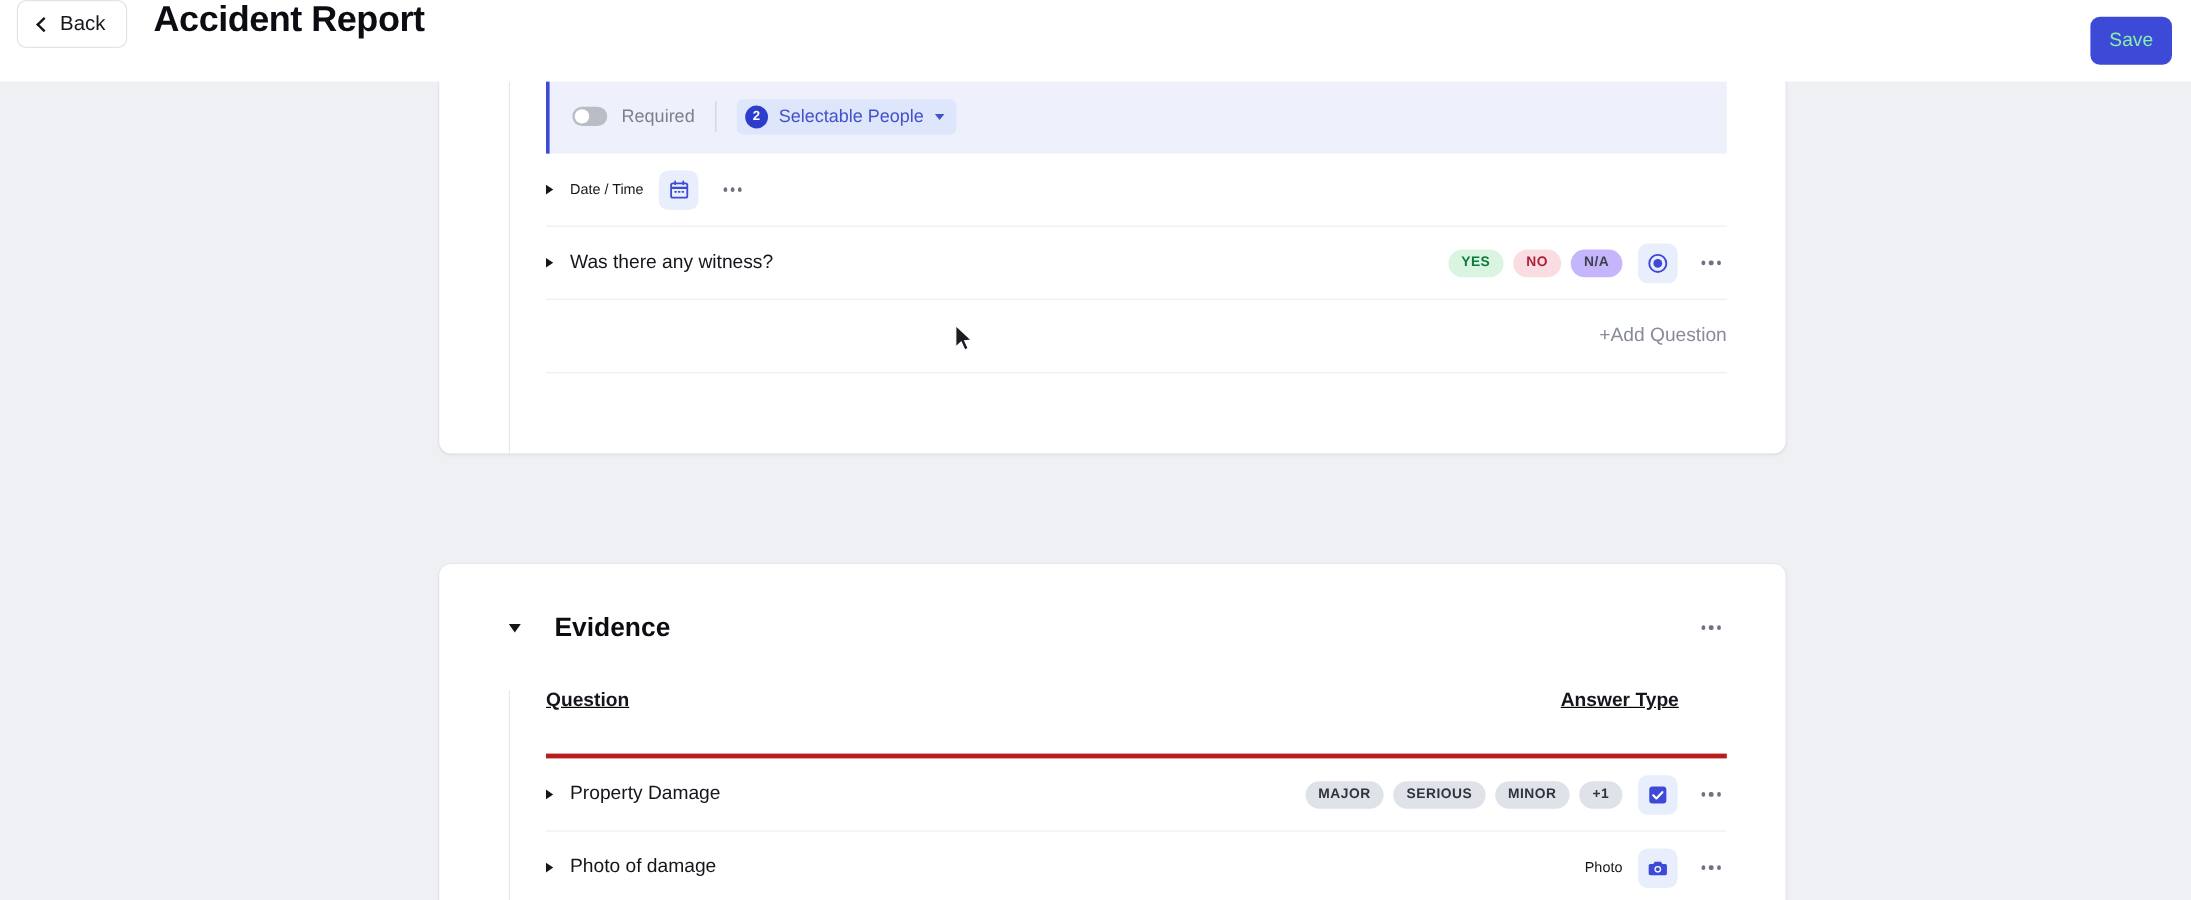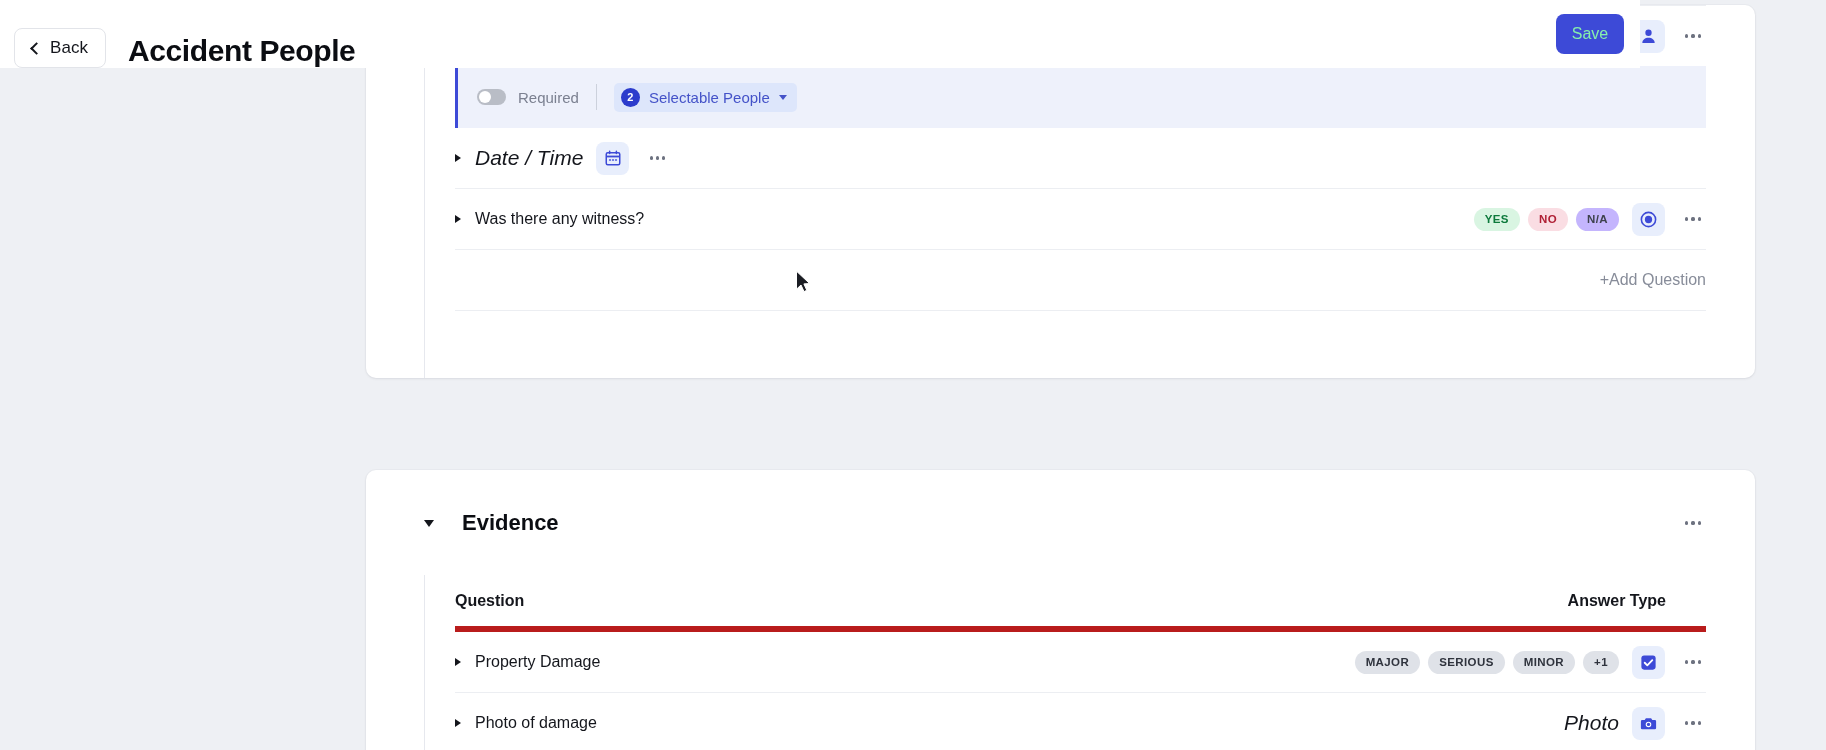--- a/index.html
+++ b/index.html
@@ -6,23 +6,23 @@
   html, body {
     width: 1826px; height: 750px;
     background: #eef0f4;
     font-family: "Liberation Sans", sans-serif;
     overflow: hidden;
   }
 
   
   .topbar {
     position: absolute; top: 0; left: 0;
-    width: 1640px; height: 68px;
+    width: 1826px; height: 68px;
     background: #ffffff;
-    display: flex; align-items: flex-end;
+    display: flex; align-items: flex-start;
     z-index: 20;
   }
   .back-btn {
     margin-left: 14px;
     height: 40px; min-width: 92px;
     border: 1px solid #e2e4e9;
     border-radius: 8px;
     background: #fff;
     display: flex; align-items: center; justify-content: center;
     gap: 9px;
@@ -57,21 +57,21 @@
   
   .canvas {
     position: absolute;
     top: 68px; left: 0;
     width: 1826px; height: 682px;
     background: #eef0f4;
   }
 
   .card {
     position: absolute;
-    left: 366px; width: 1389px;
+    left: 366px; width: 1122px;
     background: #ffffff;
     border-radius: 10px;
     box-shadow: 0 1px 3px rgba(17,20,32,.07), 0 0 0 1px rgba(17,20,32,.02);
   }
   #card-details { top: -63px; height: 373px; }
   #card-evidence { top: 402px; height: 330px; }
 
   
   .rail {
     position: absolute;
@@ -102,21 +102,21 @@
   }
   .caret.down {
     border-top: 6px solid #14161c;
     border-left: 4.5px solid transparent;
     border-right: 4.5px solid transparent;
   }
   .qlabel { font-size: 16px; color: #14161c; flex: 1; }
   .qlabel.muted { color: #878c99; text-align: right; }
 
   .qright { display: flex; align-items: center; gap: 9px; }
-  .ans-text { font-size: 21px; color: #14161c; margin-right: 4px; font-style: italic; }
+  .ans-text { font-size: 12px; color: #14161c; margin-right: 4px; }
 
   .ans-icon {
     width: 33px; height: 33px;
     border-radius: 8px;
     background: #e8eefc;
     display: flex; align-items: center; justify-content: center;
     cursor: pointer;
     flex: none;
   }
   .kebab {
@@ -189,38 +189,39 @@
   }
   .section-title {
     font-size: 22px; font-weight: bold; color: #0b0d12;
     margin-left: 14px; flex: 1;
   }
   .caret.down.lg { border-top-width: 7px; border-left-width: 5px; border-right-width: 5px; }
 
   
   .thead {
     position: relative; height: 57px;
-    display: flex; align-items: center;
-    border-bottom: 6px solid #b91c1c;
+    display: flex; 
+    border-bottom: 4px solid #b91c1c;
+    text-decoration: underline;
   }
   .th { font-size: 16px; font-weight: bold; color: #14161c; }
   .th.right { margin-left: auto; margin-right: 40px; }
 
   
   .cursor { position: absolute; left: 795px; top: 202px; z-index: 30; }
 </style>
 </head>
 <body>
 
 <div class="topbar">
   <div class="back-btn">
     <span class="chev-left"></span>
     <span>Back</span>
   </div>
-  <div class="page-title">Accident People</div>
+  <div class="page-title">Accident Report</div>
   <button class="save-btn">Save</button>
 </div>
 
 <div class="canvas">
 
   <div class="card" id="card-details">
     <div class="rail"></div>
     <div class="qlist">
 
       <div class="qrow top-border no-border">

